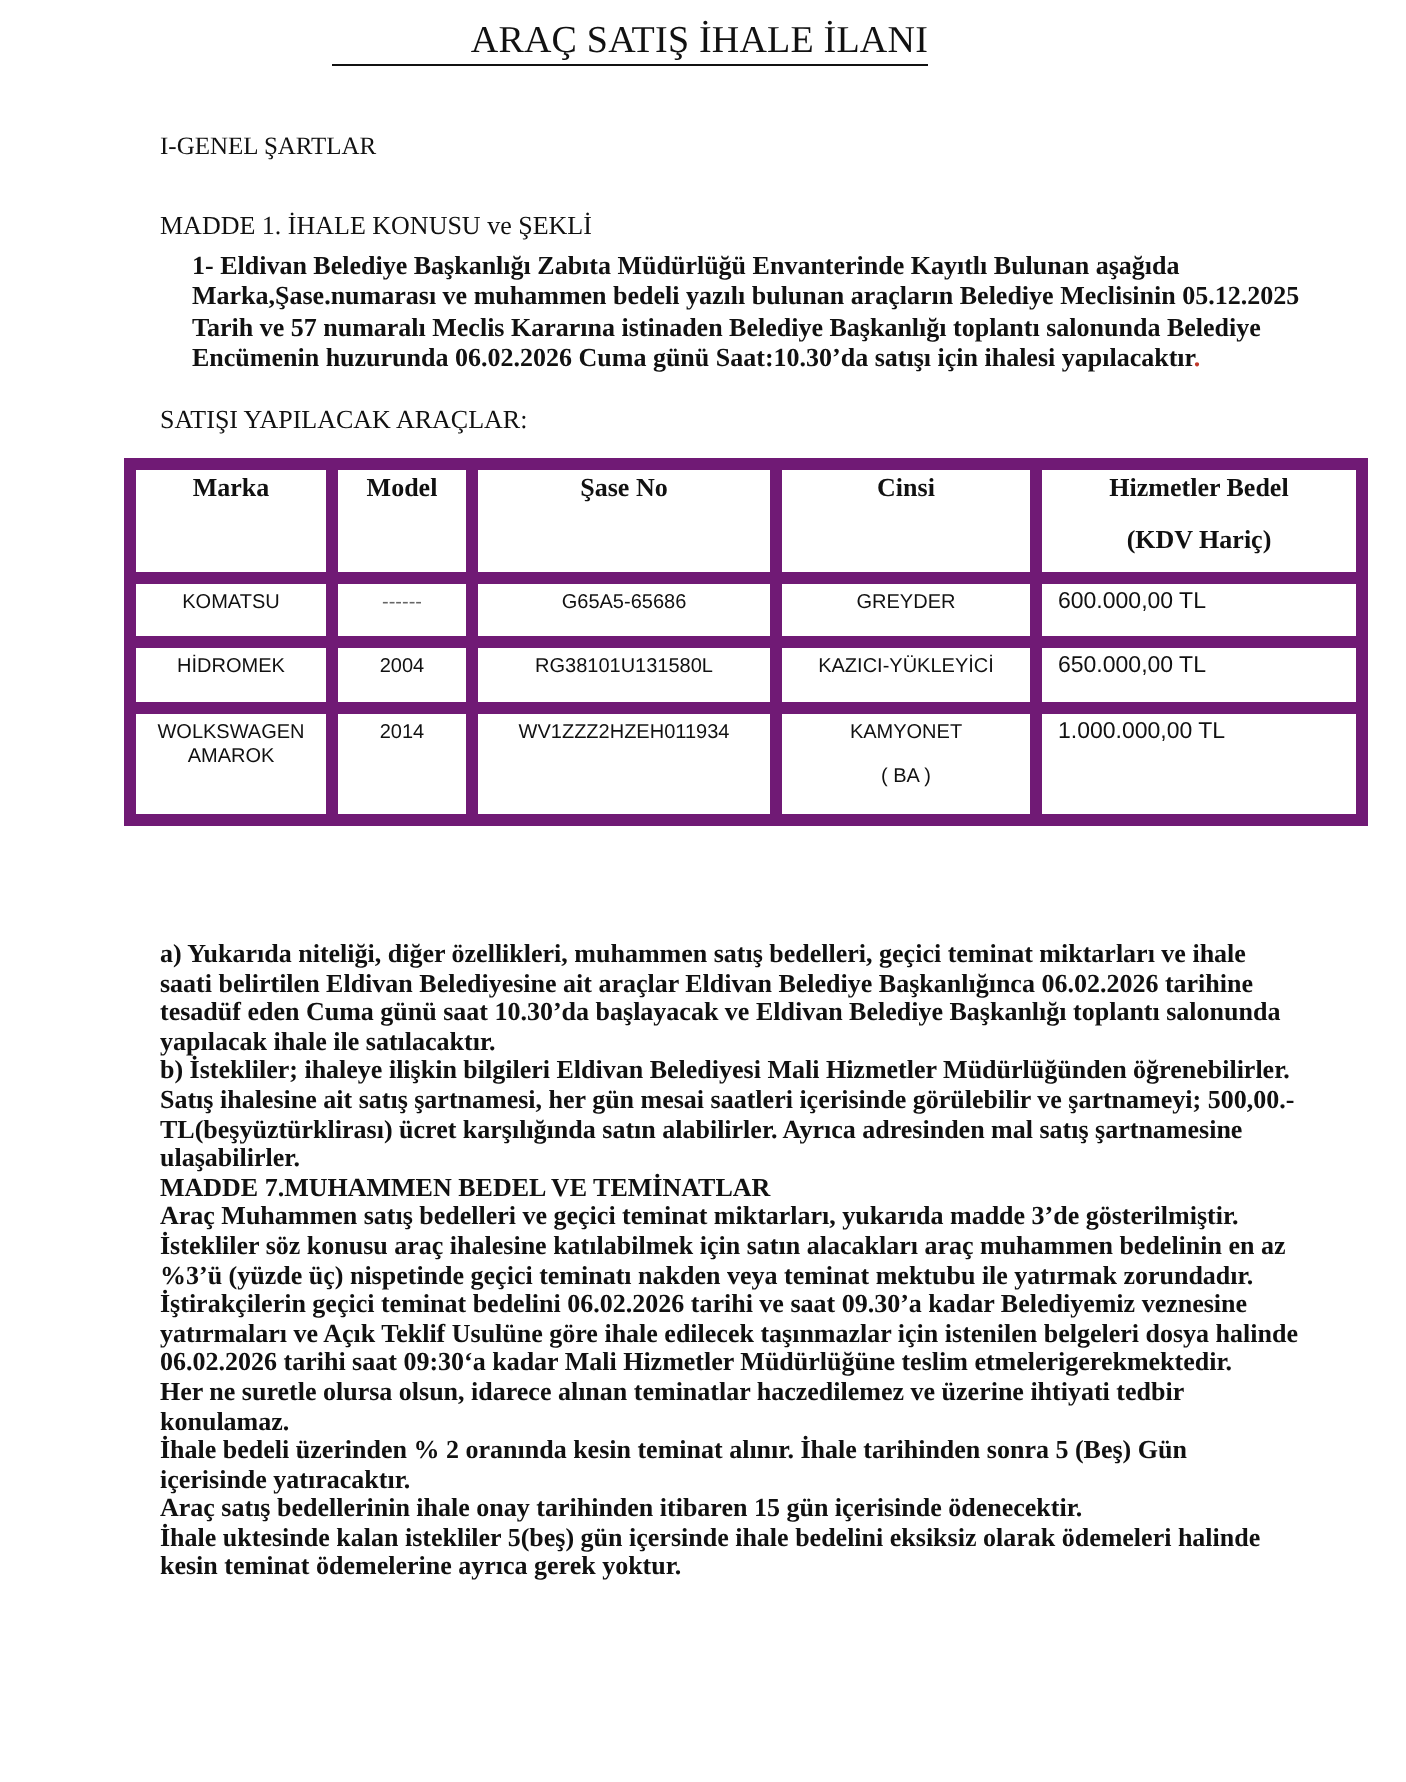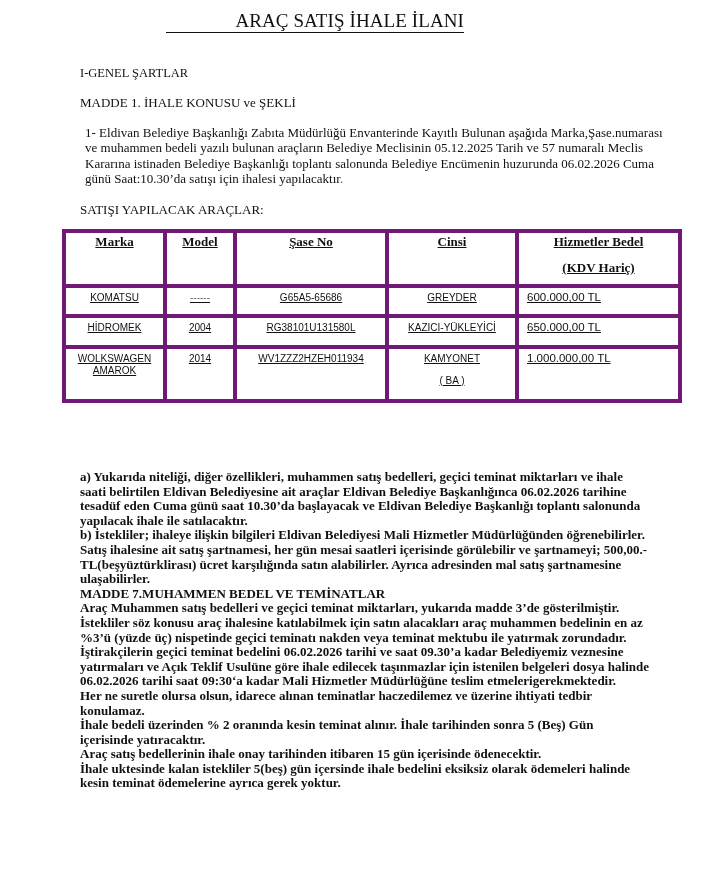--- a/index.html
+++ b/index.html
@@ -11,34 +11,33 @@
   .page { position: absolute; left: 0; top: 0; width: 653px; height: 891px; border-radius: 30px; }
   .title {
     position: absolute; left: 166px; top: 10px; width: 298px;
     border-bottom: 1px solid #111; height: 22px;
     font-size: 19px; line-height: 22px; text-align: right;
     letter-spacing: 0.1px;
   }
   .title span { display: inline-block; }
   .abs { position: absolute; }
   .section-head { left: 80px; top: 66px; font-size: 12.5px; }
-  .madde1 { left: 80px; top: 95px; font-size: 13px; }
-  .para1 { left: 85px; top: 125px; width: 580px; font-size: 13px; line-height: 15.3px; }
+  .madde1 { left: 80px; top: 105px; font-size: 13px; }
+  .para1 { left: 96px; top: 125px; width: 580px; font-size: 13px; line-height: 15.3px; font-weight: bold; }
   .para1 .red { color: #c0392b; }
   .araclar-head { left: 80px; top: 202px; font-size: 13px; }
 
   table.vehicles {
     position: absolute; left: 62px; top: 229px;
     border-collapse: collapse; table-layout: fixed;
     width: 616px;
   }
   table.vehicles th, table.vehicles td {
-    border: 4px solid #701a75; padding: 0; vertical-align: top;
+    border: 6px solid #701a75; padding: 0; vertical-align: top;
     text-align: center;
-    text-decoration: underline;
   }
   table.vehicles th {
     font-family: "Liberation Serif", serif; font-weight: bold;
     font-size: 13px; height: 51px; line-height: 14px;
   }
   table.vehicles th .hl { display: block; padding-top: 2px; }
   table.vehicles th .hl2 { display: block; padding-top: 12px; }
   table.vehicles td {
     font-family: "Liberation Sans", "DejaVu Sans", sans-serif;
     font-size: 10px; line-height: 12px;

